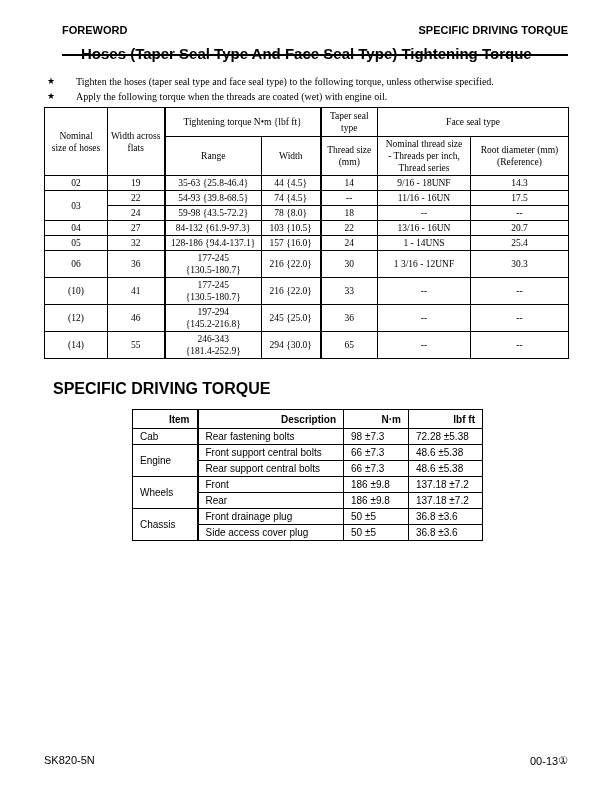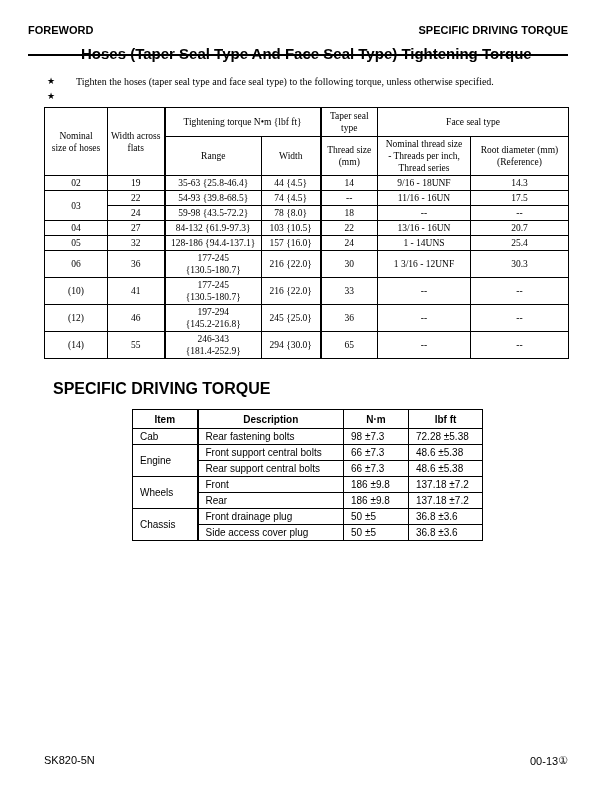--- a/index.html
+++ b/index.html
@@ -4,21 +4,21 @@
 <style>
   html,body { margin:0; padding:0; background:#e8e8e8; }
   .page {
     position:relative; width:612px; height:792px; margin:0 auto;
     background:#ffffff; color:#000;
     font-family:"Liberation Serif", serif;
     overflow:hidden;
   }
   
   .runhead {
-    position:absolute; left:28px; right:44px; top:24px;
+    position:absolute; left:62px; right:44px; top:24px;
     display:flex; justify-content:space-between; align-items:flex-end;
     border-bottom:2px solid #000; padding-bottom:18px;
     font-family:"Liberation Sans", sans-serif; font-weight:bold; font-size:11px;
   }
   
   .title1 {
     position:absolute; left:53px; top:45px;
     font-family:"Liberation Sans", sans-serif; font-weight:bold; font-size:15px;margin-left:28px;
   }
   
@@ -40,21 +40,21 @@
   
   .title2 {
     position:absolute; left:53px; top:380px;
     font-family:"Liberation Sans", sans-serif; font-weight:bold; font-size:16px;
   }
   
   .t2 {
     position:absolute; left:132px; top:409px; width:350px;
     font-family:"Liberation Sans", sans-serif; font-size:10px;
   }
-  .t2 th { font-weight:bold; text-align:center; height:16px; padding:1px 0; }
+  .t2 th { font-weight:bold; text-align:right; height:16px; padding:1px 7px; }
   .t2 td { text-align:left; padding:0 7px; height:15px; vertical-align:middle; }
   
   .runfoot {
     position:absolute; left:44px; right:44px; top:754px;
     display:flex; justify-content:space-between;
     font-family:"Liberation Sans", sans-serif; font-size:11px;
   }
   .runfoot .pgnum { display:flex; gap:0; align-items:center; }
 </style>
 </head>
@@ -69,20 +69,21 @@
 
   <div class="title1">Hoses (Taper Seal Type And Face Seal Type) Tightening Torque</div>
 
   <div class="notes">
     <div class="note">
       <span class="star">★</span>
       <span>Tighten the hoses (taper seal type and face seal type) to the following torque, unless otherwise specified.</span>
     </div>
     <div class="note">
       <span class="star">★</span>
+      <span>Apply the following torque when the threads are coated (wet) with engine oil.</span>
     </div>
   </div>
 
   <table class="t1">
     <colgroup>
       <col style="width:63px">
         <col style="width:57px">
         <col style="width:97px">
       <col style="width:59px">
         <col style="width:57px">

